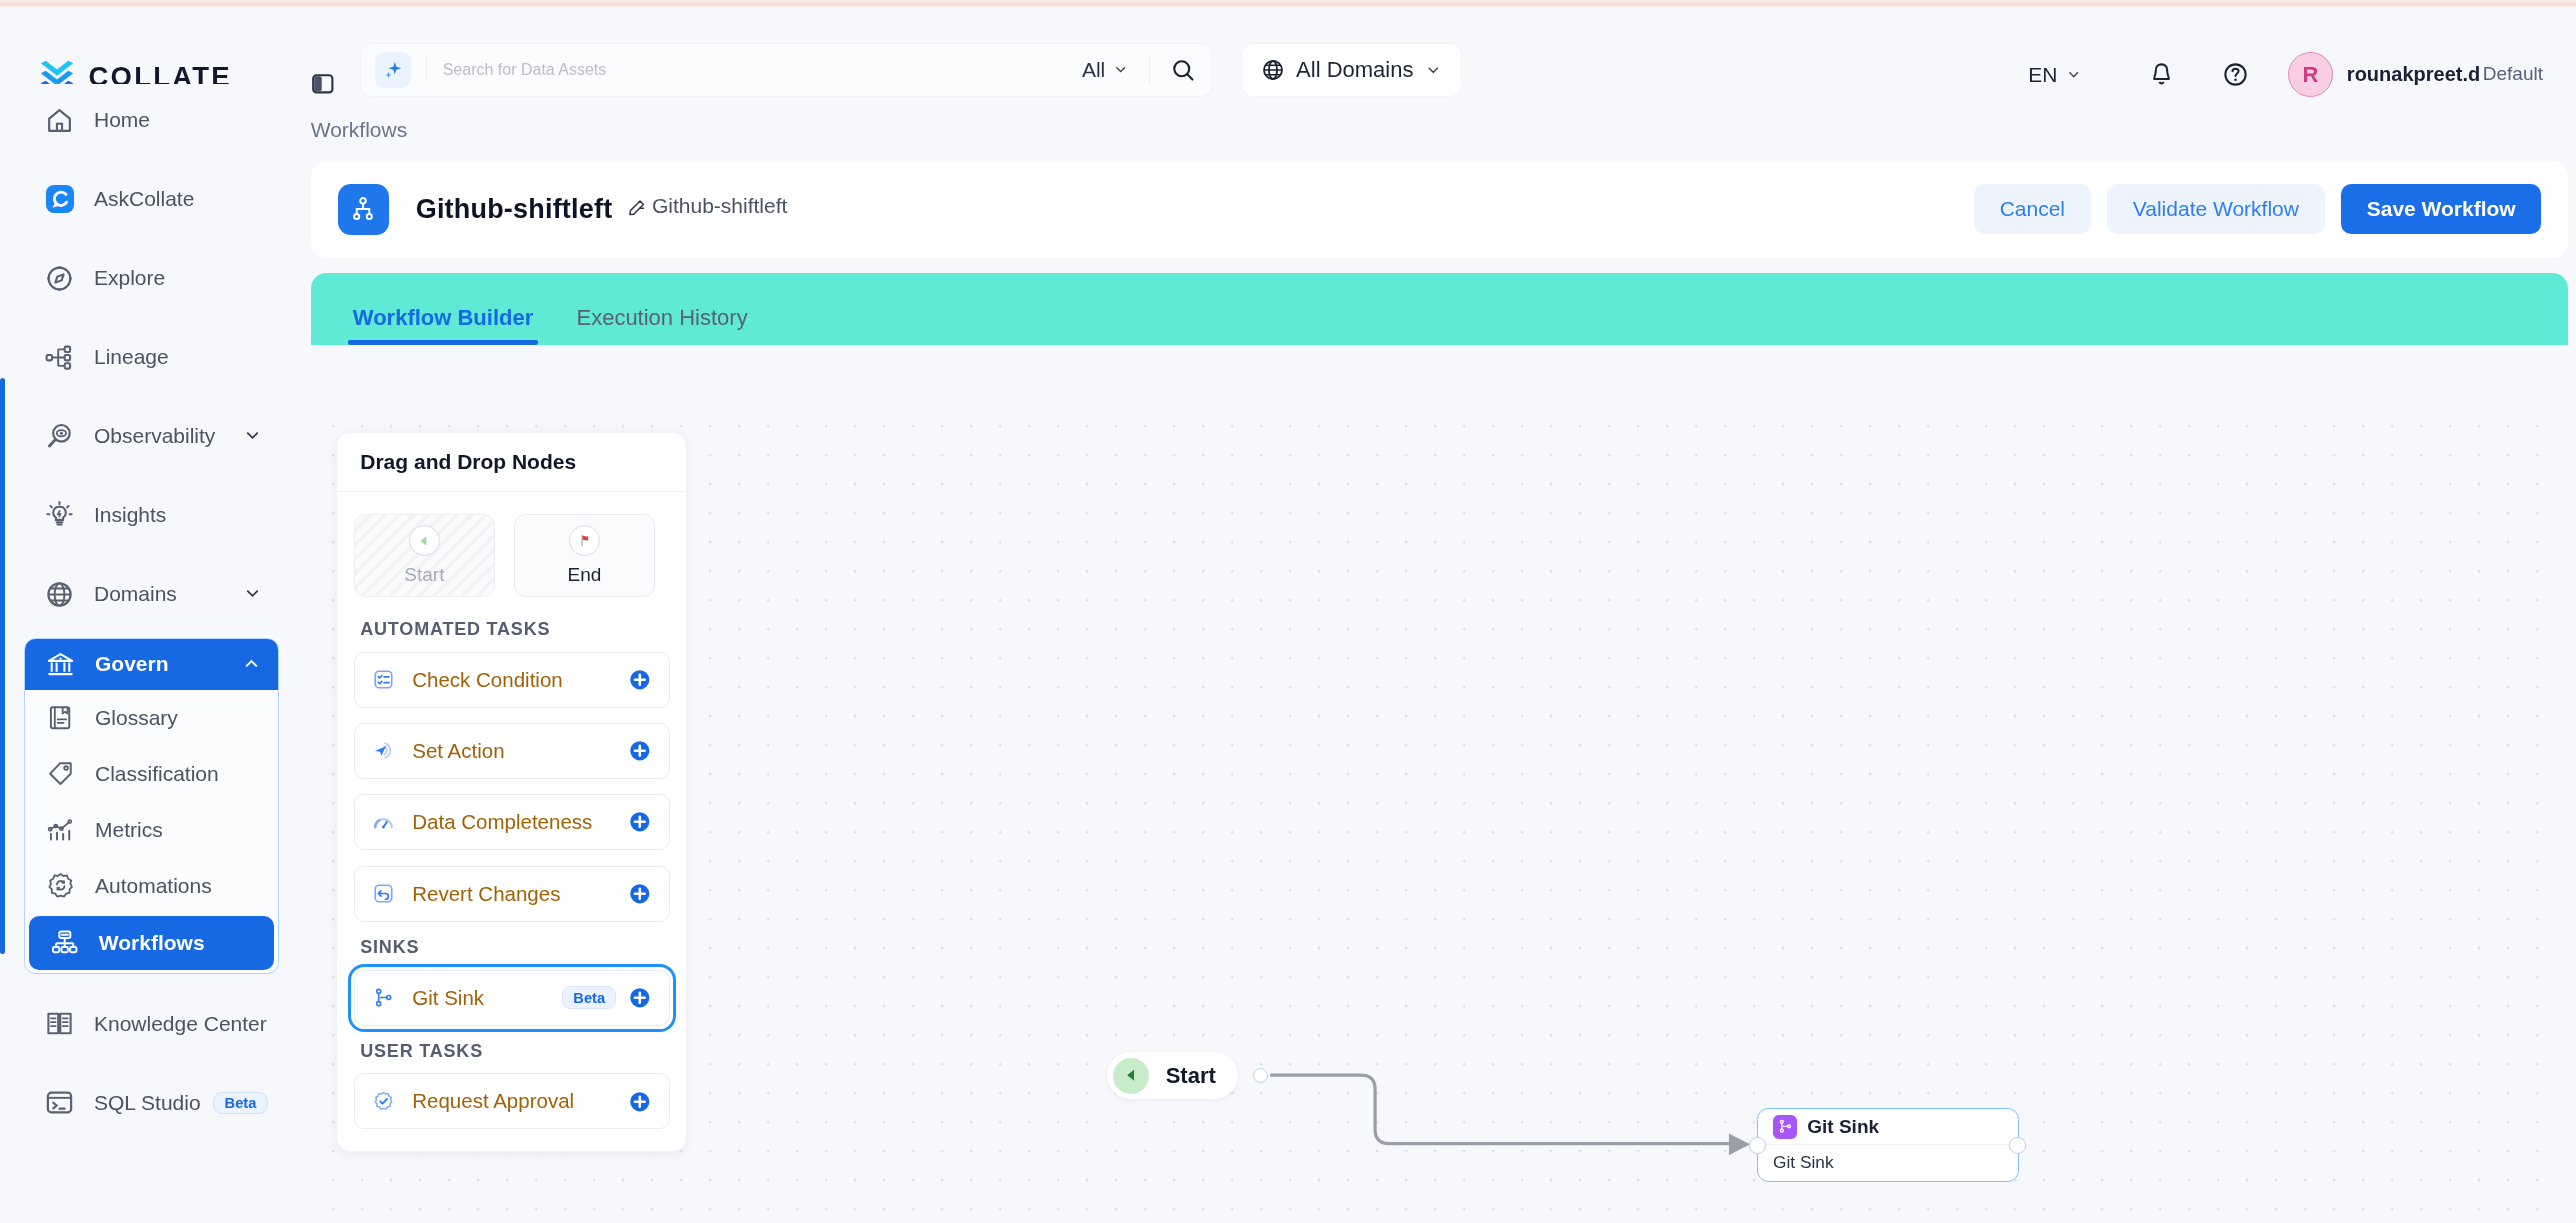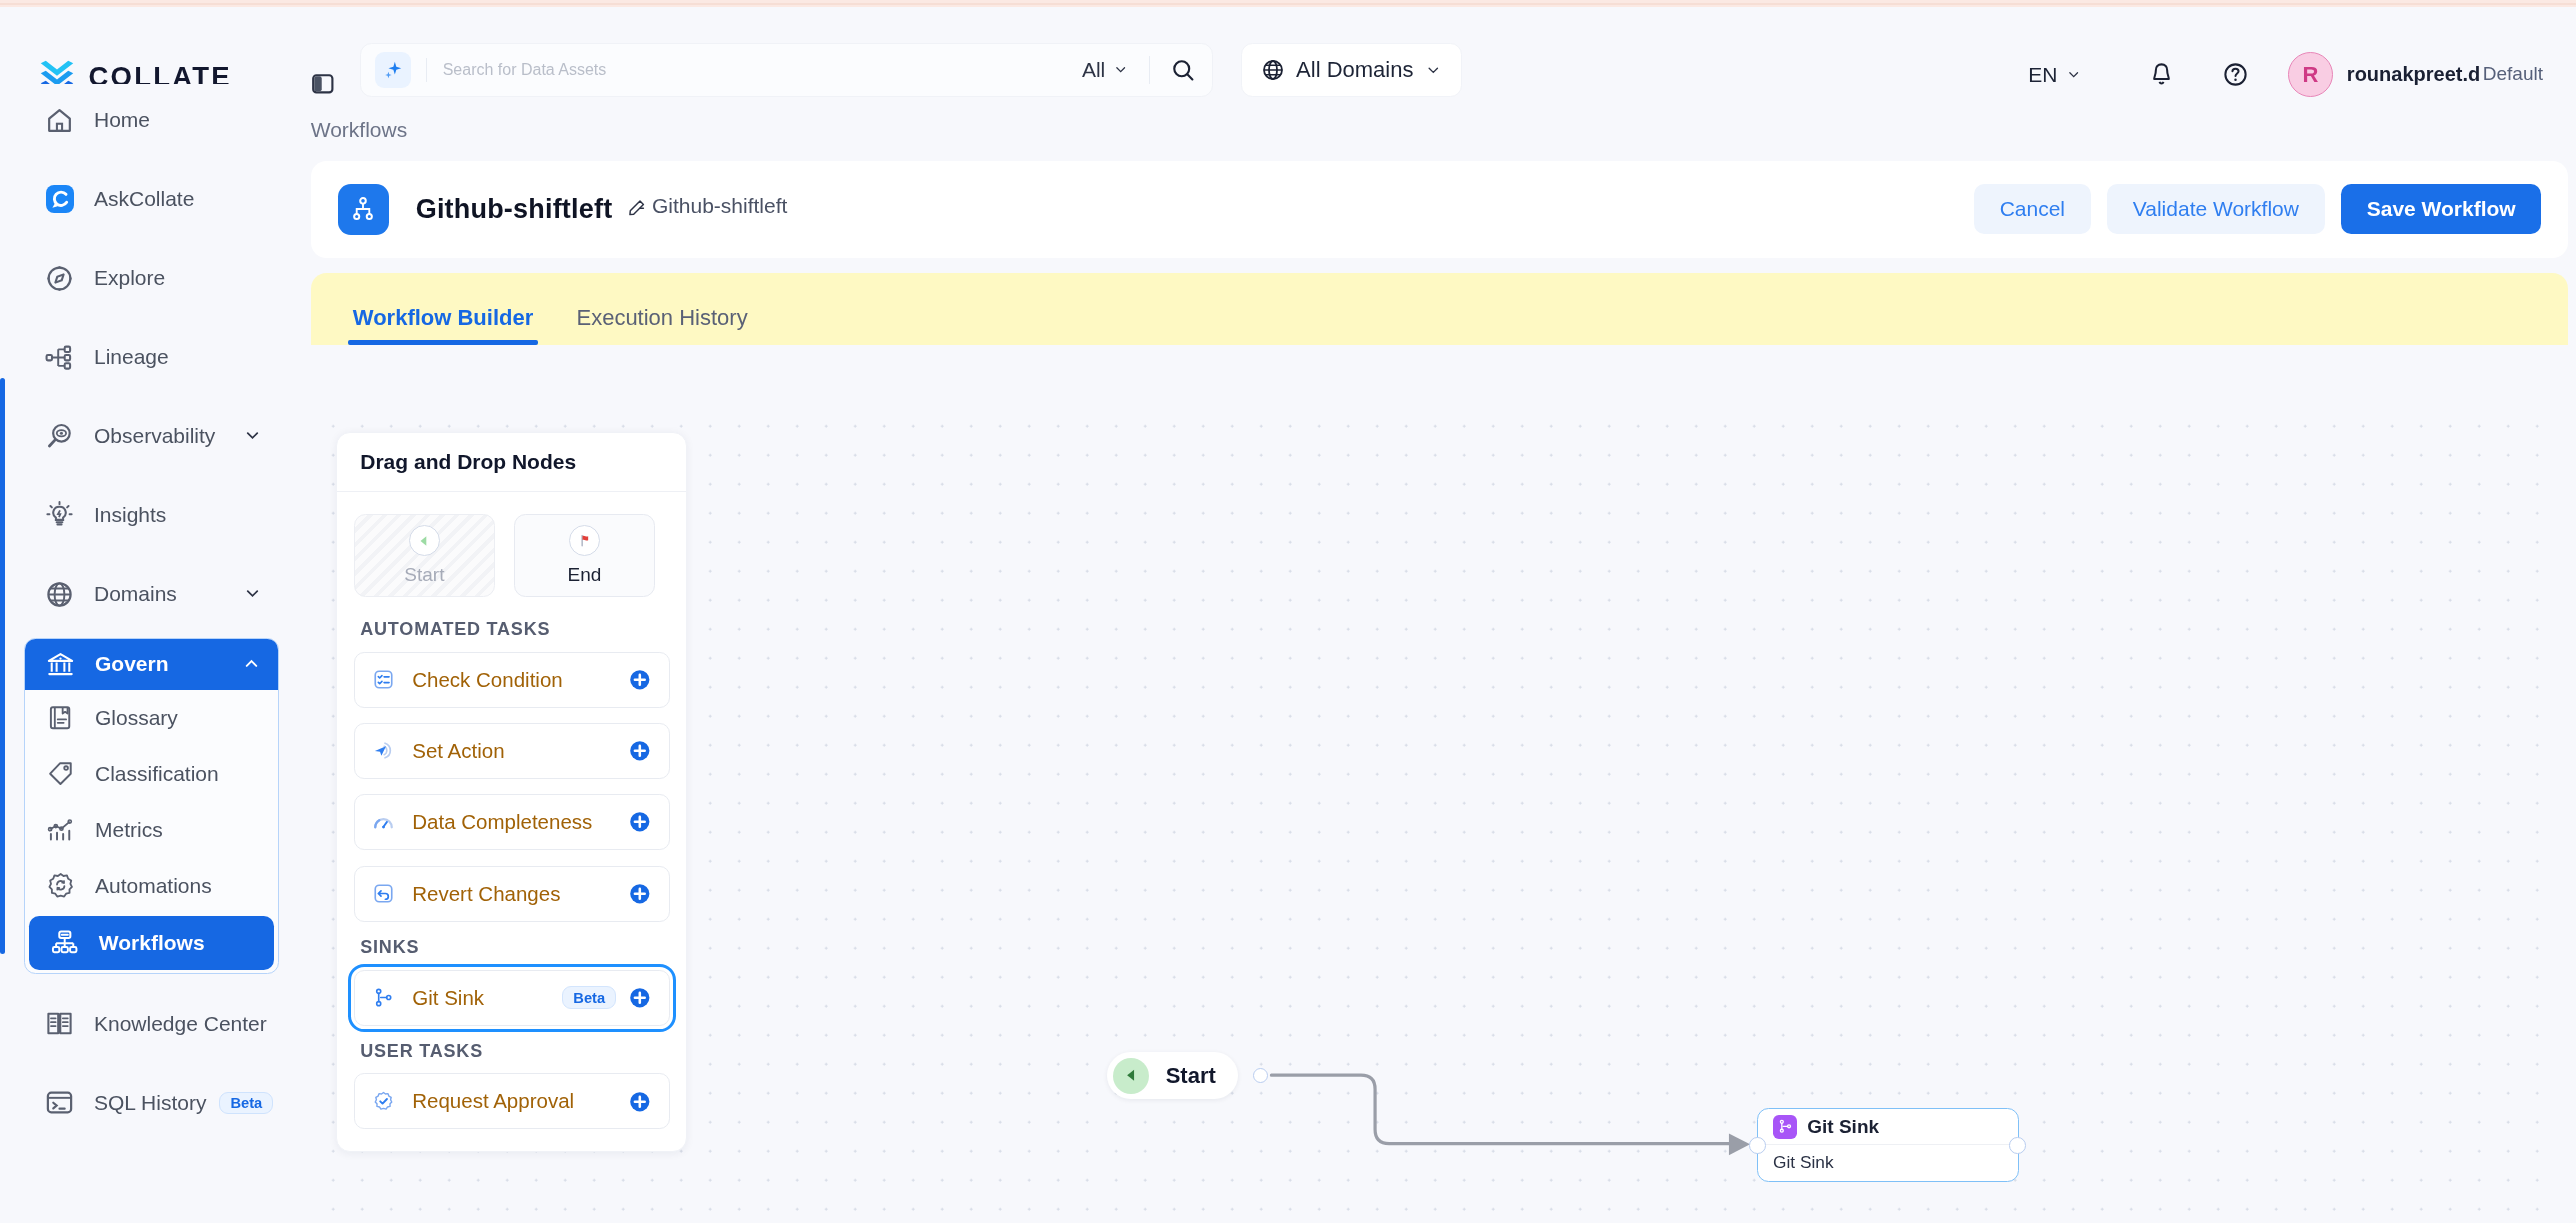--- a/index.html
+++ b/index.html
@@ -97,21 +97,21 @@
   .wf-icon { width:51px; height:51px; border-radius:12.8px; background:#1e78ec; display:flex; align-items:center; justify-content:center; }
   .title-block { margin-left:27px; display:flex; gap:5.1px; }
   .title-row { display:flex; align-items:center; gap:14px; }
   .wf-title { font-size:27px; font-weight:700; color:#0f1424; letter-spacing:0.2px; }
   .wf-sub { font-size:21px; color:#4a5164; }
   .title-actions { margin-left:auto; display:flex; align-items:center; gap:16.6px; }
   .btn { border-radius:10.2px; height:50px; padding: 0 25.6px; font-size:21px; display:flex; align-items:center; justify-content:center; cursor:pointer; border:none; font-family:"Liberation Sans", sans-serif;}
   .btn-ghost { background:#eef4fd; color:#2f7ef0; }
   .btn-primary { background:#1a6fe8; color:#fff; font-weight:600; }
 
-  .tabs-card { margin: 15.4px 7.7px 0 7.7px; height:72px; background:#fef9c3; border-radius:15.4px 15.4px 0 0; display:flex; align-items:flex-end; padding-left:37px; }
+  .tabs-card { margin: 15.4px 7.7px 0 7.7px; height:72px; background:#5eead4; border-radius:15.4px 15.4px 0 0; display:flex; align-items:flex-end; padding-left:37px; }
   .tab { font-size:22px; color:#5a6176; padding: 0 5.1px 14px 5.1px; margin-right:33px; cursor:pointer; position:relative; }
   .tab.active { color:#1668e3; font-weight:700; }
   .tab.active::after { content:""; position:absolute; left:0; right:0; bottom:0; height:4.5px; background:#1668e3; border-radius:1.9px; }
 
   .canvas-wrap {
     position:absolute; left:7.7px; top:307px; width:2251px; height:819px;
     background:#f7f8fc;
     border-radius:15.4px;
     background-image: radial-gradient(#d6dbe6 1.3px, transparent 1.3px);
     background-size: 29px 29px;
@@ -465,21 +465,21 @@
   <div class="nav-spacer"></div>
 
   <div class="nav-item">
     <span class="nav-ico">
       <svg width="31" height="31" viewBox="0 0 24 24">
         <rect x="3" y="4.4" width="18" height="15.2" rx="2.6" fill="none" stroke="#5a6070" stroke-width="1.7"></rect>
         <path d="M3 8.4 H21" stroke="#5a6070" stroke-width="1.5"></path>
         <path d="M7.2 12.2 L9.8 14.4 L7.2 16.6 M12 16.8 H16" stroke="#5a6070" stroke-width="1.7" stroke-linecap="round" fill="none"></path>
       </svg>
     </span>
-    <span class="nav-label">SQL History</span>
+    <span class="nav-label">SQL Studio</span>
     <span class="beta-pill">Beta</span>
   </div>
 </div>
 
 <div class="main">
 
   <div class="breadcrumb">Workflows</div>
 
   <div class="title-card">
     <span class="wf-icon">

